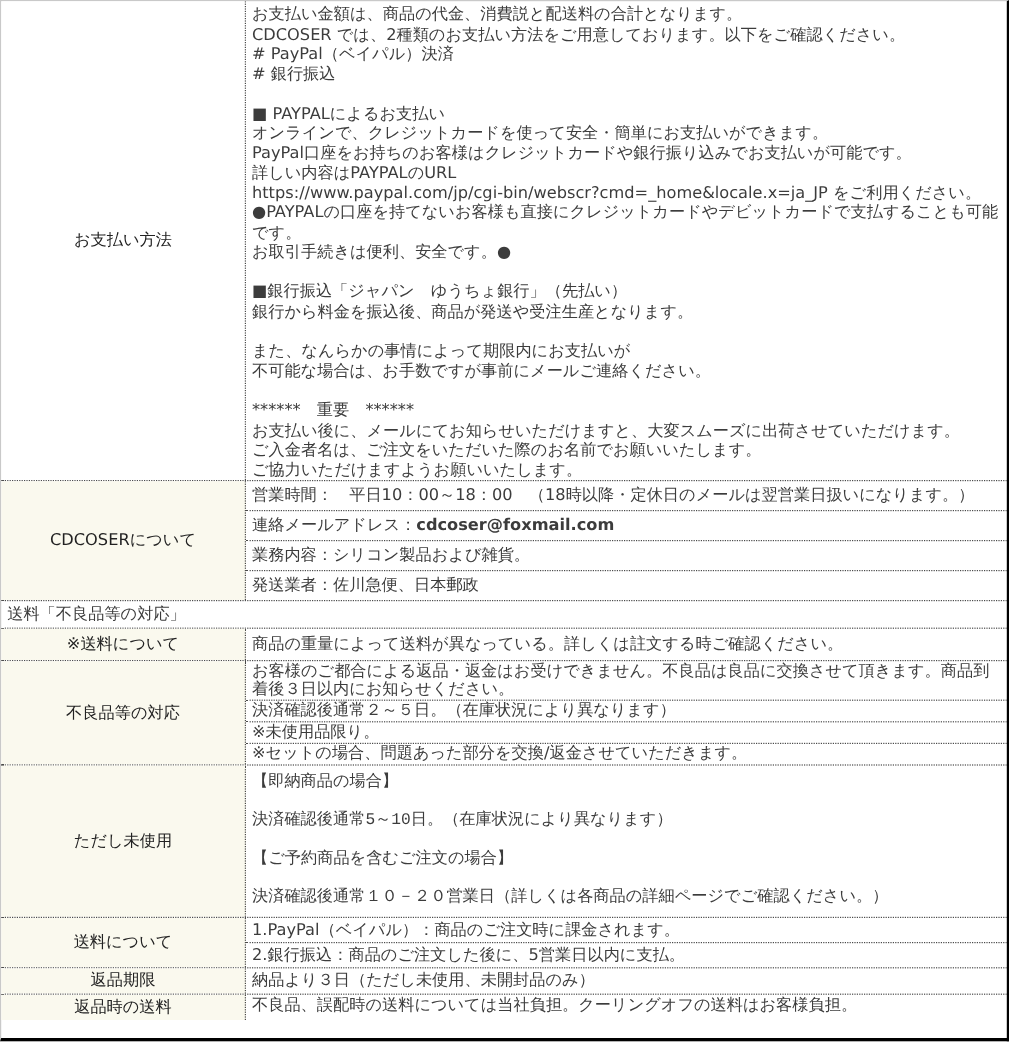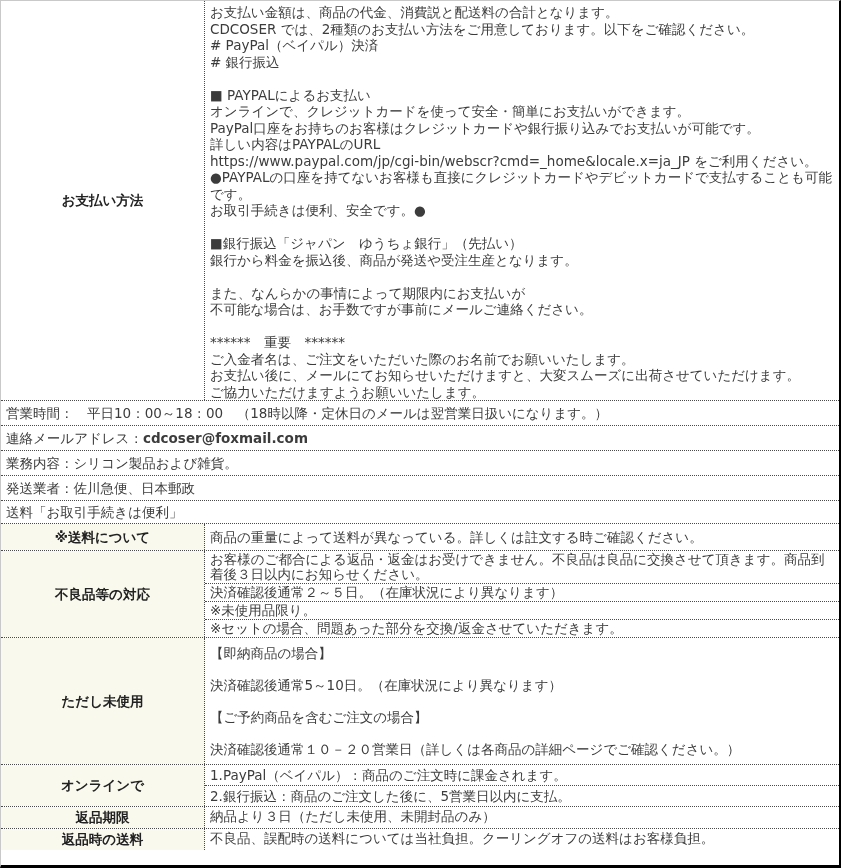--- a/index.html
+++ b/index.html
@@ -35,41 +35,41 @@
   .row + .row{border-top:1px dotted var(--dotted);}
   .hcell{
     flex:0 0 204px;
     width:204px;
     box-sizing:border-box;
     border-right:1px dotted var(--dotted);
     background:var(--header-bg);
     display:flex;
     align-items:center;
     justify-content:center;
-    font-weight:bold;
+    font-weight:normal;
     color:var(--header-text);
     text-align:center;
     padding:2px 6px;
     line-height:17px;
   }
   .row:nth-child(1) .hcell{background:var(--first-header-bg);}
   .ccells{flex:1;display:flex;flex-direction:column;min-width:0;}
   .cell{box-sizing:border-box;padding:4px 6px 4px 5px;line-height:16px;}
   .cell + .cell{border-top:1px dotted var(--dotted);}
   .cell:last-child{flex:1;}
   .line{white-space:normal;word-break:break-all;}
 
   
   .row:nth-child(1){flex:0 0 398px;}
   .row:nth-child(1) .cell{padding:3px 6px 0 5px;line-height:16.5px;}
   .row:nth-child(2) .cell{padding:4px 6px 4px 5px;}
   .row:nth-child(3) .cell{padding:3px 6px 3px 5px;}
   .row:nth-child(4) .cell{padding:5px 6px 5px 5px;}
   .row:nth-child(5) .cell{padding:1px 6px 1px 5px;line-height:15px;}
-  .row:nth-child(6) .cell{padding:7px 6px 7px 5px;}
+  .row:nth-child(6) .cell{padding:7px 6px 7px 5px;font-family:Liberation Mono, monospace;}
   .row:nth-child(7) .cell{padding:2px 6px 2px 5px;}
   .row:nth-child(8) .cell{padding:2px 4px 2px 5px;font-family:Liberation Serif, serif;}
   .row:nth-child(9) .cell{padding:1px 6px 1px 5px;}
   .bold{font-weight:bold;margin-top:15px;}
 </style>
 </head>
 <body>
 
 <div class="info-table">
   <div style="display:contents;"><div class="row">
@@ -89,44 +89,45 @@
             <div class="line">●PAYPALの口座を持てないお客様も直接にクレジットカードやデビットカードで支払することも可能です。</div>
             <div class="line">お取引手続きは便利、安全です。●</div>
             <div class="line">&nbsp;</div>
             <div class="line">■銀行振込「ジャパン　ゆうちょ銀行」（先払い）</div>
             <div class="line">銀行から料金を振込後、商品が発送や受注生産となります。</div>
             <div class="line">&nbsp;</div>
             <div class="line">また、なんらかの事情によって期限内にお支払いが</div>
             <div class="line">不可能な場合は、お手数ですが事前にメールご連絡ください。</div>
             <div class="line">&nbsp;</div>
             <div class="line">******　重要　******</div>
+            <div class="line">お支払い後に、メールにてお知らせいただけますと、大変スムーズに出荷させていただけます。</div>
             <div class="line">ご入金者名は、ご注文をいただいた際のお名前でお願いいたします。</div>
-            <div class="line">お支払い後に、メールにてお知らせいただけますと、大変スムーズに出荷させていただけます。</div>
             <div class="line">ご協力いただけますようお願いいたします。</div>
           </div>
         </div>
       </div><div class="row">
+        <div class="hcell">CDCOSERについて</div>
         <div class="ccells">
           <div class="cell">
             <div class="line">営業時間：　平日10：00～18：00　（18時以降・定休日のメールは翌営業日扱いになります。）</div>
           </div>
           <div class="cell">
             <div class="line"><span>連絡メールアドレス：</span><span class="bold">cdcoser@foxmail.com</span></div>
           </div>
           <div class="cell">
             <div class="line">業務内容：シリコン製品および雑貨。</div>
           </div>
           <div class="cell">
             <div class="line">発送業者：佐川急便、日本郵政</div>
           </div>
         </div>
       </div><div class="row">
         <div class="ccells">
           <div class="cell">
-            <div class="line">送料「お取引手続きは便利」</div>
+            <div class="line">送料「不良品等の対応」</div>
           </div>
         </div>
       </div><div class="row">
         <div class="hcell">※送料について</div>
         <div class="ccells">
           <div class="cell">
             <div class="line">商品の重量によって送料が異なっている。詳しくは註文する時ご確認ください。</div>
           </div>
         </div>
       </div><div class="row">
@@ -152,21 +153,21 @@
             <div class="line">【即納商品の場合】</div>
             <div class="line">&nbsp;</div>
             <div class="line">決済確認後通常5～10日。（在庫状況により異なります）</div>
             <div class="line">&nbsp;</div>
             <div class="line">【ご予約商品を含むご注文の場合】</div>
             <div class="line">&nbsp;</div>
             <div class="line">決済確認後通常１０－２０営業日（詳しくは各商品の詳細ページでご確認ください。）</div>
           </div>
         </div>
       </div><div class="row">
-        <div class="hcell">オンラインで</div>
+        <div class="hcell">送料について</div>
         <div class="ccells">
           <div class="cell">
             <div class="line">1.PayPal（ベイパル）：商品のご注文時に課金されます。</div>
           </div>
           <div class="cell">
             <div class="line">2.銀行振込：商品のご注文した後に、5営業日以内に支払。</div>
           </div>
         </div>
       </div><div class="row">
         <div class="hcell">返品期限</div>

